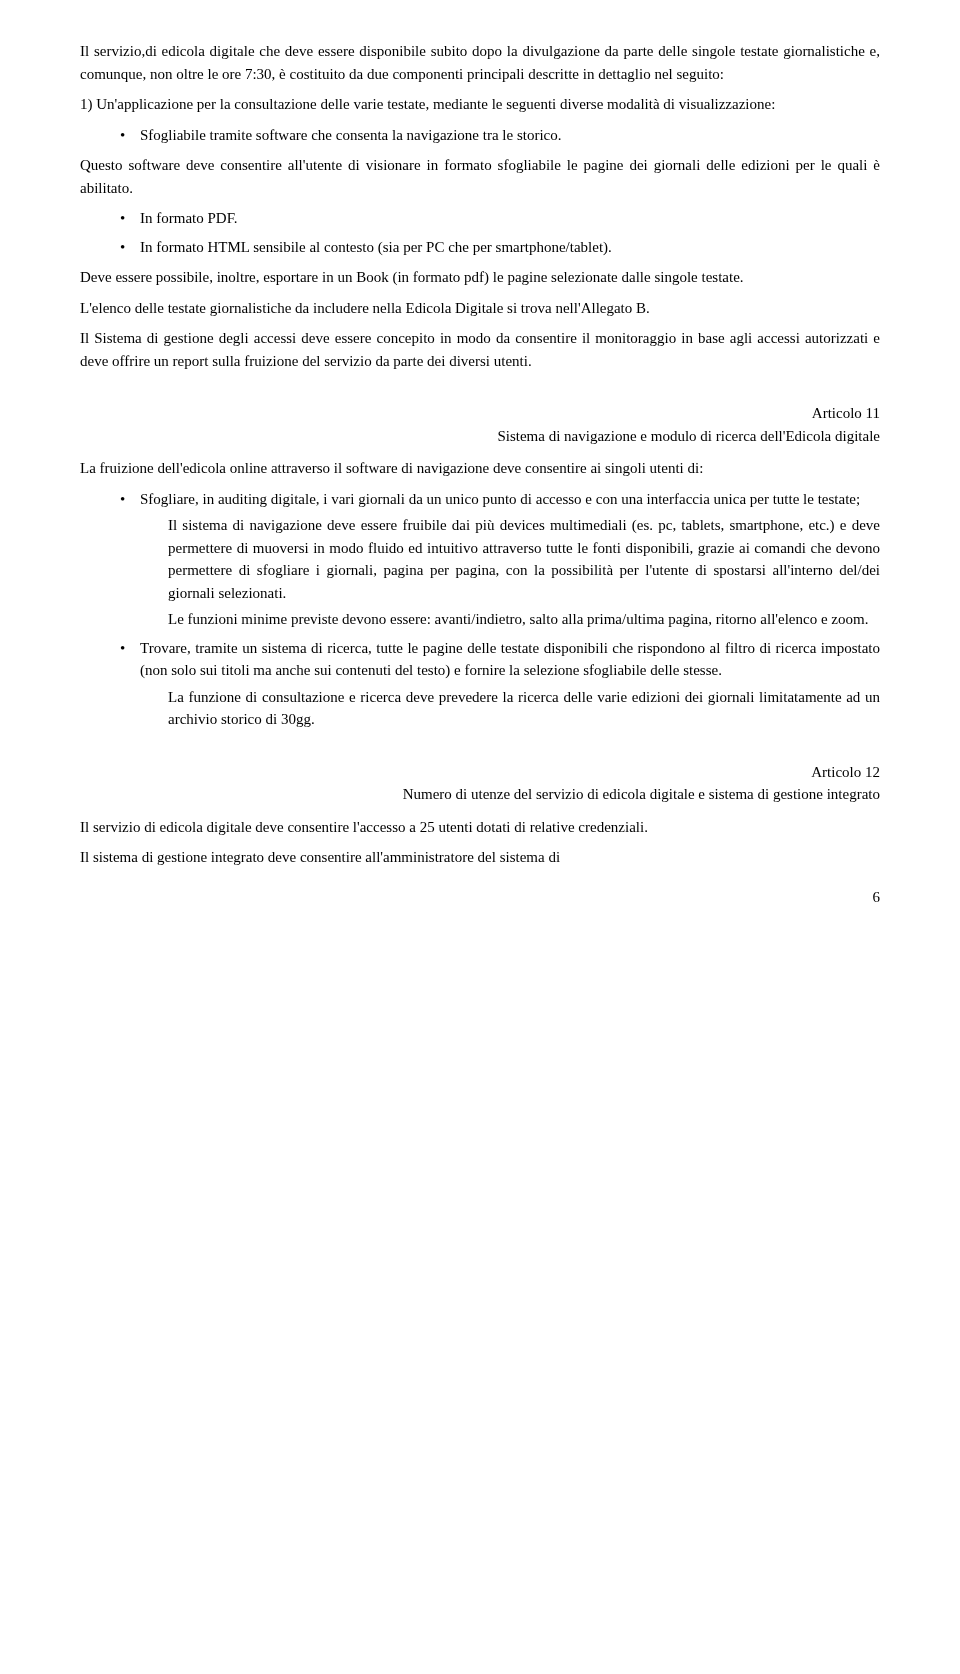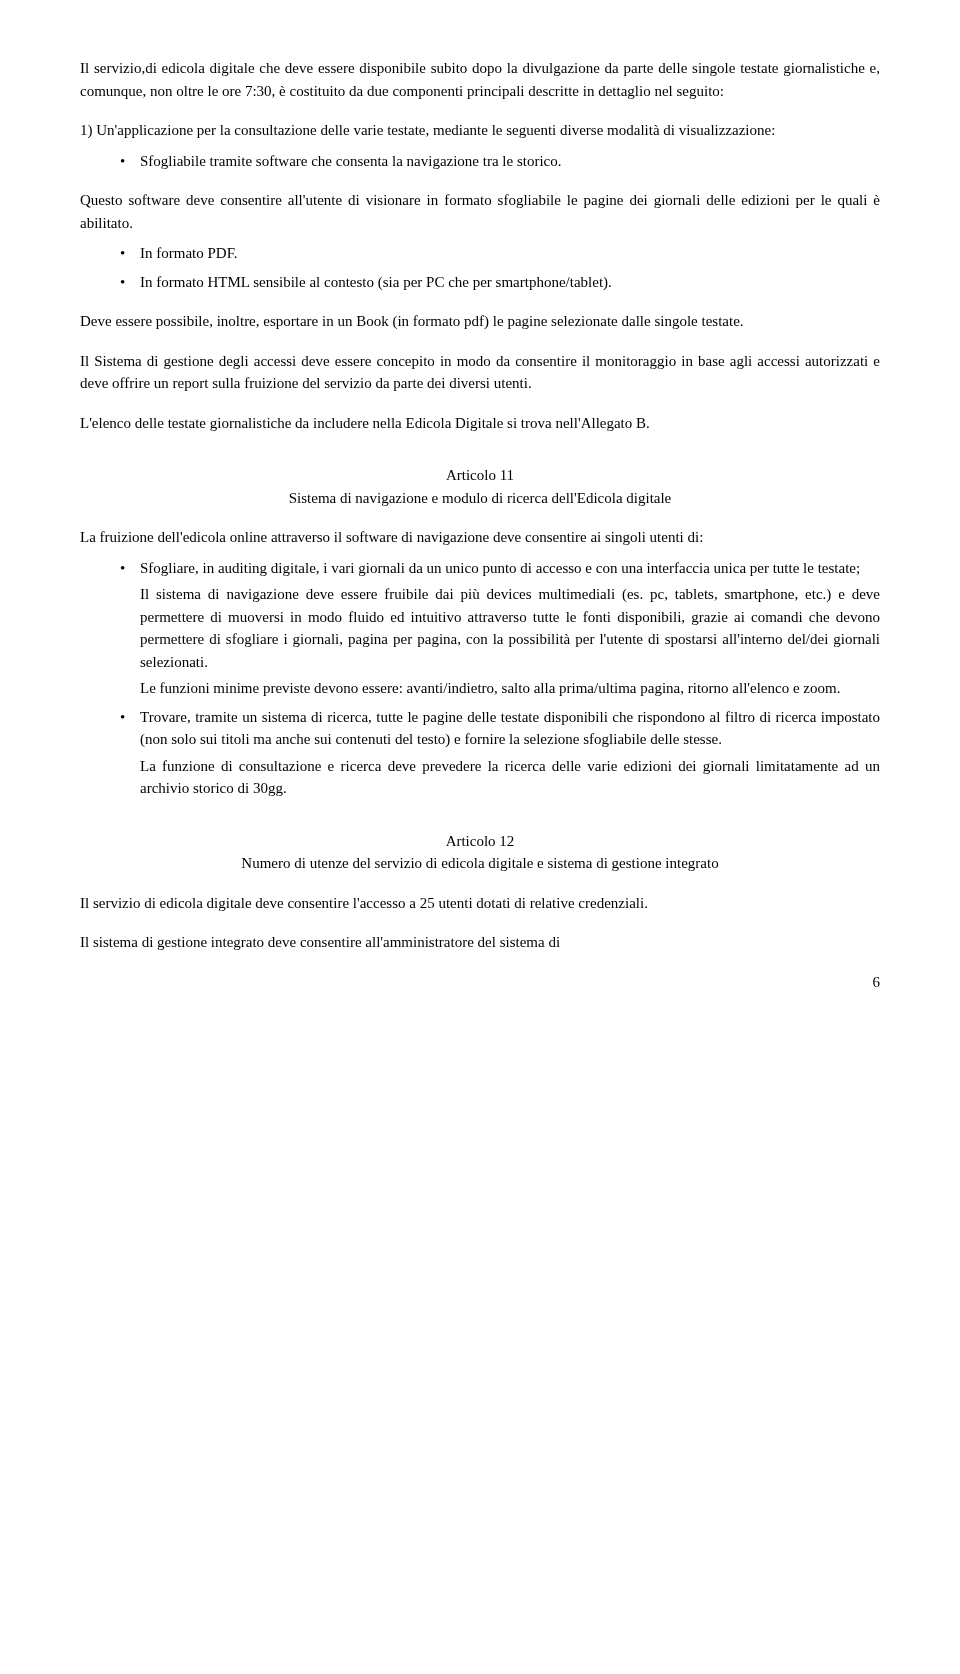--- a/index.html
+++ b/index.html
@@ -21,21 +21,20 @@
       width: 960px;
       min-height: 1674px;
       padding: 40px 80px 40px 80px;
       background: #ffffff;
     }
 
     .body-text {
       text-align: justify;
       line-height: 1.5;
       margin-bottom: 8px;
-      margin-top: 17px;
     }
 
     .bullet-list {
       margin: 8px 0 8px 40px;
       list-style: none;
     }
 
     .bullet-list li {
       position: relative;
       margin-bottom: 6px;
@@ -49,24 +48,25 @@
       position: absolute;
       left: 0;
       top: 0;
     }
 
     .bullet-list li .sub-text {
       display: block;
       margin-top: 4px;
       text-align: justify;
       line-height: 1.5;
+      margin-left: 28px;
     }
 
     .article-title {
-      text-align: center;
+      text-align: right;
       margin: 30px 0 10px 0;
       line-height: 1.5;
     }
 
     .article-number {
       font-weight: normal;
       font-size: 15px;
       display: block;
     }
 
@@ -114,23 +114,23 @@
       <span>In formato PDF.</span>
     </li>
     <li>
       <span>In formato HTML sensibile al contesto (sia per PC che per smartphone/tablet).</span>
     </li>
   </ul>
 
   <p class="body-text">Deve essere possibile, inoltre, esportare in un Book (in formato pdf) le pagine selezionate dalle singole testate.</p>
 
 
+  <p class="body-text">L'elenco delle testate giornalistiche da includere nella Edicola Digitale si trova nell'Allegato B.</p>
+
   <p class="body-text">Il Sistema di gestione degli accessi deve essere concepito in modo da consentire il monitoraggio in base agli accessi autorizzati e deve offrire un report sulla fruizione del servizio da parte dei diversi utenti.</p>
-
-  <p class="body-text">L'elenco delle testate giornalistiche da includere nella Edicola Digitale si trova nell'Allegato B.</p>
 
   <div class="article-title">
     <span class="article-number">Articolo 11</span>
     <span class="article-heading">Sistema di navigazione e modulo di ricerca dell'Edicola digitale</span>
   </div>
 
   <p class="body-text">La fruizione dell'edicola online attraverso il software di navigazione deve consentire ai singoli utenti di:</p>
 
   <ul class="bullet-list">
     <li>

